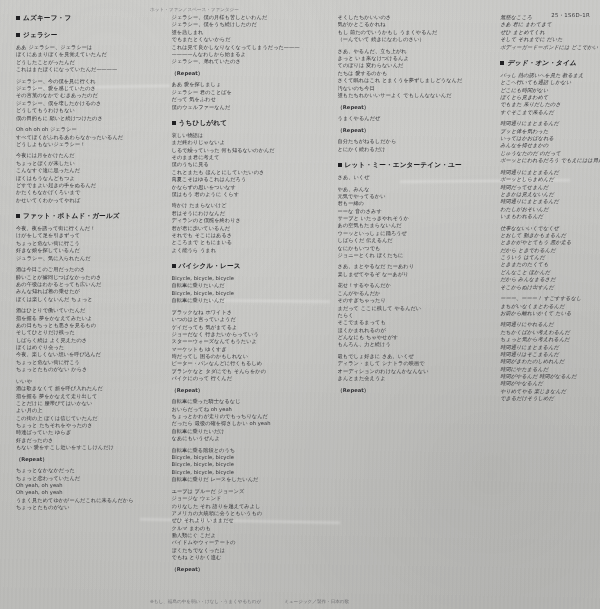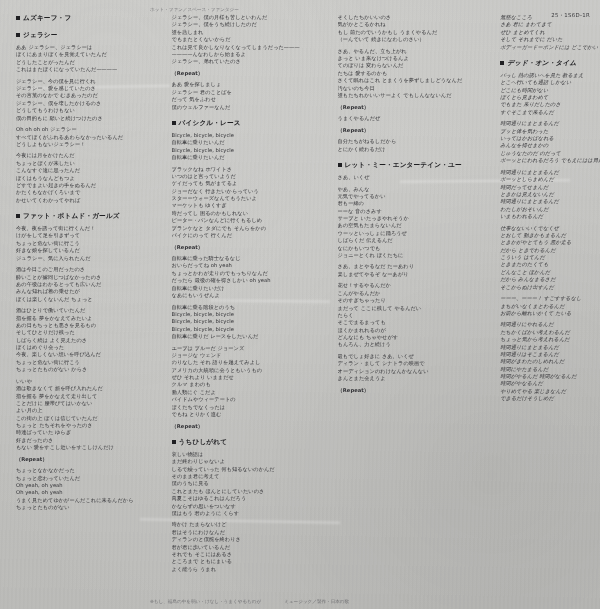--- a/index.html
+++ b/index.html
@@ -222,20 +222,42 @@
             <div class="blank"></div>
             <div class="rep">（Repeat）</div>
             <div class="blank"></div>
             <div>ああ 愛を探しましょ</div>
             <div>ジェラシー 君のことばを</div>
             <div>だって 気をふわせ</div>
             <div>僕のウェルファーなんだ</div>
           </div>
         </div>
         <div class="song">
+          <div class="song-title"><span class="mark"></span>うちひしがれて</div>
+          <div class="lyrics">
+            <div>哀しい物語は</div>
+            <div>まだ終わりじゃないよ</div>
+            <div>しるで繰っていった 何も知るないのかんだ</div>
+            <div>そのまま君に考えて</div>
+            <div>僕のうちに見る</div>
+            <div>これとまたも ほんとにしていたいのさ</div>
+            <div>真夏こそはゆるこれはんだろう</div>
+            <div>かならずの思いをついなす</div>
+            <div>僕はもう 君のように くらす</div>
+            <div class="blank"></div>
+            <div>時かけ たまらないけど</div>
+            <div>君はそうにわけなんだ</div>
+            <div>ディランのと僕舵を終わりさ</div>
+            <div>君が君に歩いているんだ</div>
+            <div>それでも そこにはあるさ</div>
+            <div>ところまで ともにまいる</div>
+            <div>よく能うら うまれ</div>
+          </div>
+        </div>
+        <div class="song">
           <div class="song-title"><span class="mark"></span>バイシクル・レース</div>
           <div class="lyrics">
             <div>Bicycle, bicycle, bicycle</div>
             <div>自転車に乗りたいんだ</div>
             <div>Bicycle, bicycle, bicycle</div>
             <div>自転車に乗りたいんだ</div>
             <div class="blank"></div>
             <div>ブラックなね ホワイトさ</div>
             <div>いつのはと言っていようだ</div>
             <div>ゲイだっても 気がまてるよ</div>
@@ -267,42 +289,20 @@
             <div>のりなした それ 語りを越えてみよし</div>
             <div>アメリカの大統領に会うともいうもの</div>
             <div>ぜひ それより いままだせ</div>
             <div>クルマ まわのも</div>
             <div>働人類にぐ こだよ</div>
             <div>パイドムやウィーテートの</div>
             <div>ぼくたちでなくったは</div>
             <div>でもね とりかく進む</div>
             <div class="blank"></div>
             <div class="rep">（Repeat）</div>
-          </div>
-        </div>
-        <div class="song">
-          <div class="song-title"><span class="mark"></span>うちひしがれて</div>
-          <div class="lyrics">
-            <div>哀しい物語は</div>
-            <div>まだ終わりじゃないよ</div>
-            <div>しるで繰っていった 何も知るないのかんだ</div>
-            <div>そのまま君に考えて</div>
-            <div>僕のうちに見る</div>
-            <div>これとまたも ほんとにしていたいのさ</div>
-            <div>真夏こそはゆるこれはんだろう</div>
-            <div>かならずの思いをついなす</div>
-            <div>僕はもう 君のように くらす</div>
-            <div class="blank"></div>
-            <div>時かけ たまらないけど</div>
-            <div>君はそうにわけなんだ</div>
-            <div>ディランのと僕舵を終わりさ</div>
-            <div>君が君に歩いているんだ</div>
-            <div>それでも そこにはあるさ</div>
-            <div>ところまで ともにまいる</div>
-            <div>よく能うら うまれ</div>
           </div>
         </div>
       </div>
       <div class="col c3">
         <div class="song">
           <div class="lyrics">
             <div>そくしたちかいいのさ</div>
             <div>気がかとこるかれね</div>
             <div>もし 前たのでいうかもし うまくやるんだ</div>
             <div>（ーんでいて 続きになわしのさい）</div>

